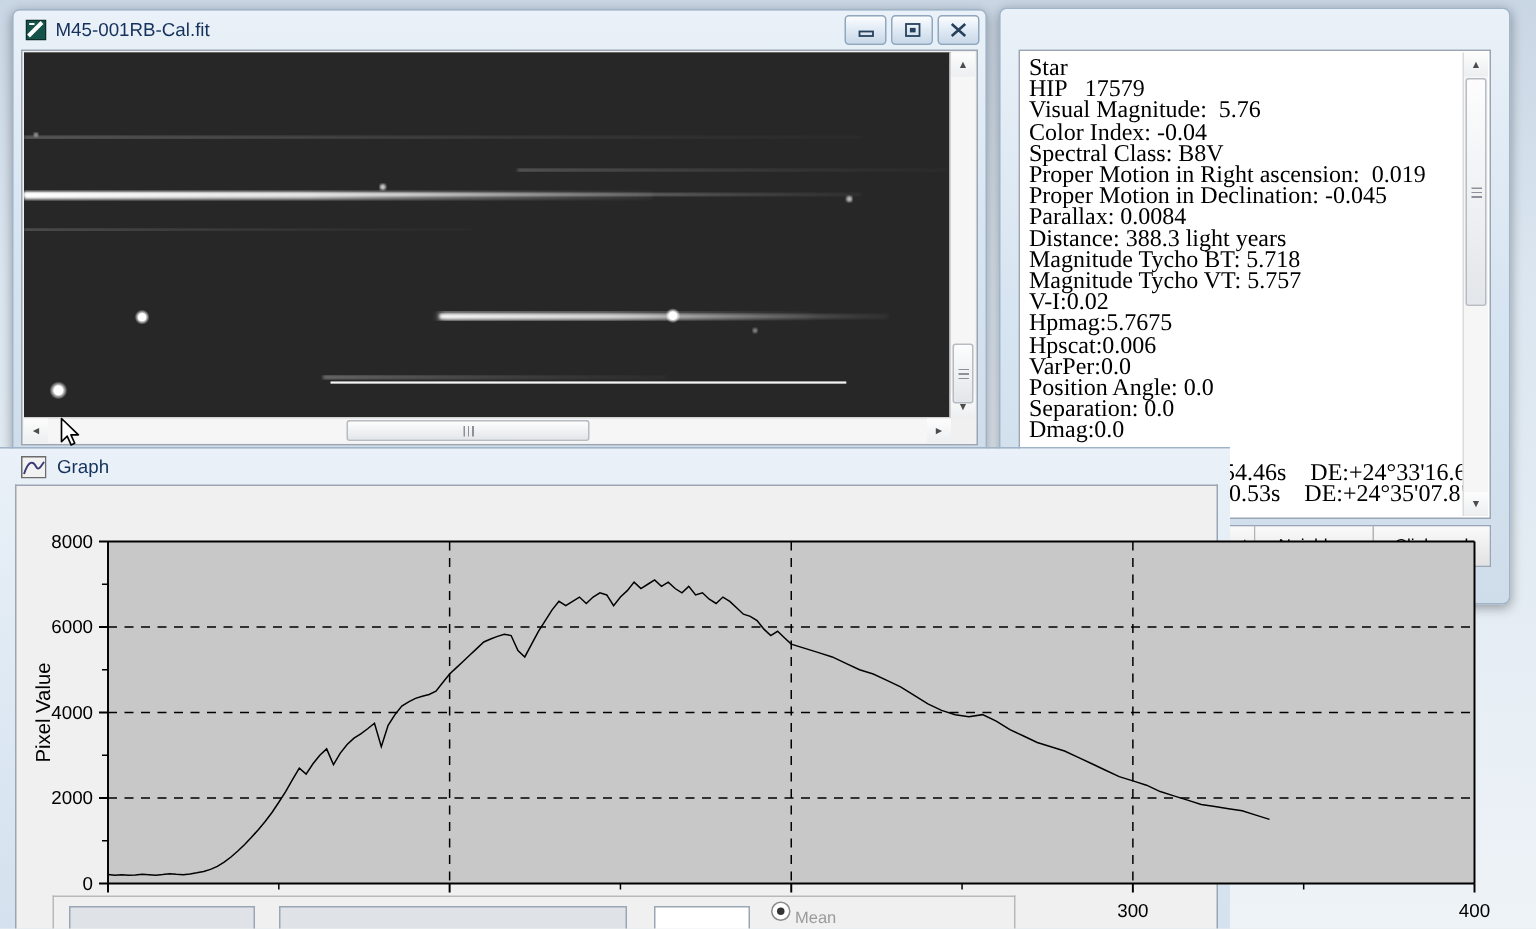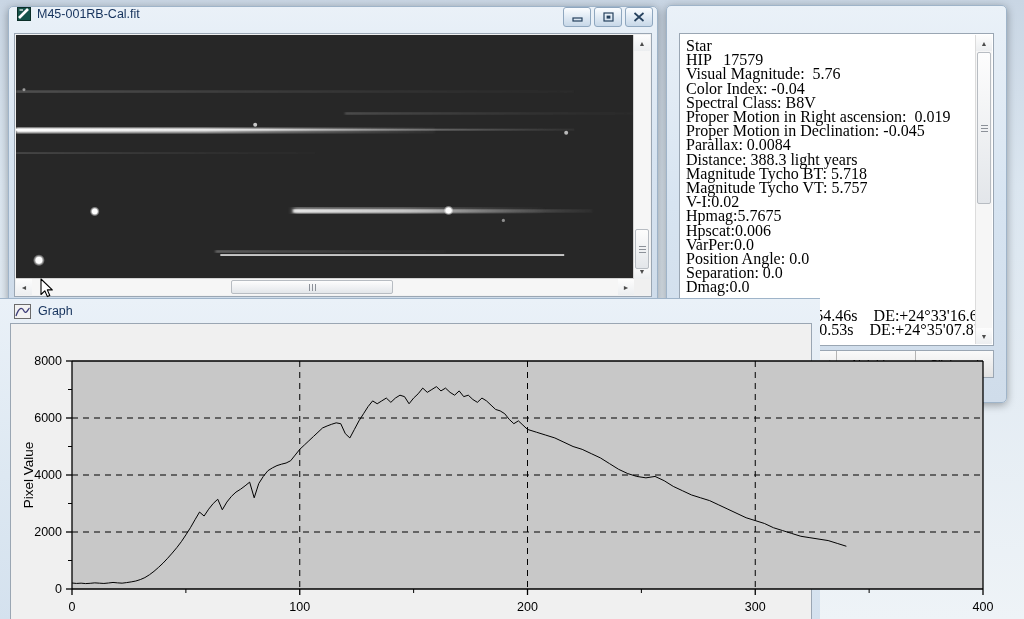--- a/index.html
+++ b/index.html
@@ -10,21 +10,21 @@
   }
   
   #desktop{position:absolute;inset:0;background:
      linear-gradient(180deg,#c9d6e4 0%, #dbe6f0 30%, #eef3f7 100%);}
 
   
   .win{position:absolute;border-radius:5px;
        background:linear-gradient(180deg,#eaf1f8 0%,#d7e4f1 50%,#cfdcea 100%);
        border:1px solid #9fb4c9;
        box-shadow:0 2px 8px rgba(0,0,0,.35);}
-  .win-title{height:26px;display:flex;align-items:flex-start;gap:6px;padding:0 4px 0 8px;
+  .win-title{height:26px;display:flex;align-items:center;gap:6px;padding:0 4px 0 8px;
        font-size:12.5px;color:#15325c;}
   .win-title .ttl{flex:1;white-space:nowrap;overflow:hidden;text-overflow:ellipsis;}
   .ctrlbox{display:flex;gap:3px;}
   .ctrl{width:26px;height:18px;border:1px solid #8fa7bf;border-radius:3px;
         background:linear-gradient(180deg,#fbfdff,#dde8f3 55%,#c8d8e8);
         display:flex;align-items:center;justify-content:center;}
   .ctrl.close-red{background:linear-gradient(180deg,#f0a89c,#d9503d 48%,#b5291a);
         border-color:#8d2417;}
   .gl{display:block;}
 
@@ -290,18 +290,25 @@
         <text x="972" y="287" text-anchor="middle" font-size="12.5" font-family="&quot;Liberation Sans&quot;, sans-serif" fill="#000">400</text>
         <line x1="174.875" y1="265" x2="174.875" y2="269" stroke="#000" stroke-width="1"></line>
         <line x1="402.625" y1="265" x2="402.625" y2="269" stroke="#000" stroke-width="1"></line>
         <line x1="630.375" y1="265" x2="630.375" y2="269" stroke="#000" stroke-width="1"></line>
         <line x1="858.125" y1="265" x2="858.125" y2="269" stroke="#000" stroke-width="1"></line>
         <text x="516.5" y="313" text-anchor="middle" font-size="13.5" font-family="&quot;Liberation Sans&quot;, sans-serif" fill="#000">Pixel Location Along X</text>
         <text x="22" y="151" text-anchor="middle" font-size="13.5" font-family="&quot;Liberation Sans&quot;, sans-serif" fill="#000" transform="rotate(-90 22 151)">Pixel Value</text>
         <polyline points="61.00,259.01 65.56,259.44 70.11,259.16 74.66,259.58 79.22,259.30 83.78,258.87 88.33,259.16 92.89,259.44 97.44,259.01 102.00,258.44 106.55,258.87 111.10,259.16 115.66,258.59 120.22,257.88 124.77,257.02 129.32,255.59 133.88,253.60 138.44,250.75 142.99,247.33 147.55,243.34 152.10,239.06 156.66,234.22 161.21,229.09 165.76,223.68 170.32,217.69 174.88,210.85 179.43,203.72 183.99,195.75 188.54,188.05 193.09,192.04 197.65,185.20 202.21,179.50 206.76,175.23 211.31,185.77 215.87,178.07 220.42,172.38 224.98,168.10 229.53,165.25 234.09,161.83 238.65,158.13 243.20,173.80 247.75,159.55 252.31,152.43 256.87,146.72 261.42,143.88 265.98,141.59 270.53,140.17 275.08,139.03 279.64,136.75 284.19,131.05 288.75,125.35 293.31,121.08 297.86,116.80 302.42,112.53 306.97,108.25 311.53,103.97 316.08,101.98 320.63,100.27 325.19,98.84 329.75,99.70 334.30,109.67 338.86,113.95 343.41,105.40 347.96,96.85 352.52,89.72 357.07,82.60 361.63,76.90 366.19,79.75 370.74,76.90 375.29,74.05 379.85,78.33 384.40,74.05 388.96,71.20 393.51,72.63 398.07,79.75 402.63,74.05 407.18,69.78 411.74,64.08 416.29,68.35 420.85,65.50 425.40,62.65 429.96,66.92 434.51,64.08 439.06,68.35 443.62,71.20 448.18,66.92 452.73,72.63 457.29,71.20 461.84,75.47 466.39,78.33 470.95,74.05 475.50,76.90 480.06,81.17 484.62,85.45 489.17,86.88 493.72,89.72 498.28,95.42 502.83,99.70 507.39,96.85 511.94,101.13 516.50,105.40 525.61,108.25 534.72,111.10 543.83,113.95 552.94,118.22 562.05,122.50 571.16,125.35 580.27,129.63 589.38,133.90 598.49,139.60 607.60,145.30 616.71,149.57 625.82,152.43 634.93,153.85 644.04,152.43 653.15,156.70 662.26,162.40 671.37,166.68 680.48,170.95 689.59,173.80 698.70,176.65 707.81,180.93 716.92,185.20 726.03,189.48 735.14,193.75 744.25,196.60 753.36,199.45 762.47,203.72 771.58,206.57 780.69,209.43 789.80,212.28 798.91,213.70 808.02,215.13 817.13,216.55 826.24,219.40 835.35,222.25" fill="none" stroke="#000" stroke-width="1"></polyline>
       </svg>
 
+    <div id="bottombar">
+      <div class="ctl" style="left:10px;width:122px;"></div>
+      <div class="ctl" style="left:150px;width:230px;"></div>
+      <div class="ctl" style="left:400px;width:62px;background:#fff;"></div>
+      <span class="radio" style="left:478px;"></span>
+      <span class="radiolbl" style="left:494px;">Mean</span>
+    </div>
   </div>
 </div>
 
 <svg id="cursor" width="16" height="22" viewBox="0 0 16 22">
   <path d="M1 1 L1 16.5 L4.8 12.8 L7.4 18.6 L9.8 17.5 L7.3 11.9 L12.3 11.9 Z" fill="#ffffff" stroke="#000000" stroke-width="1.1" stroke-linejoin="round"></path>
 </svg>
 
 </body></html>

